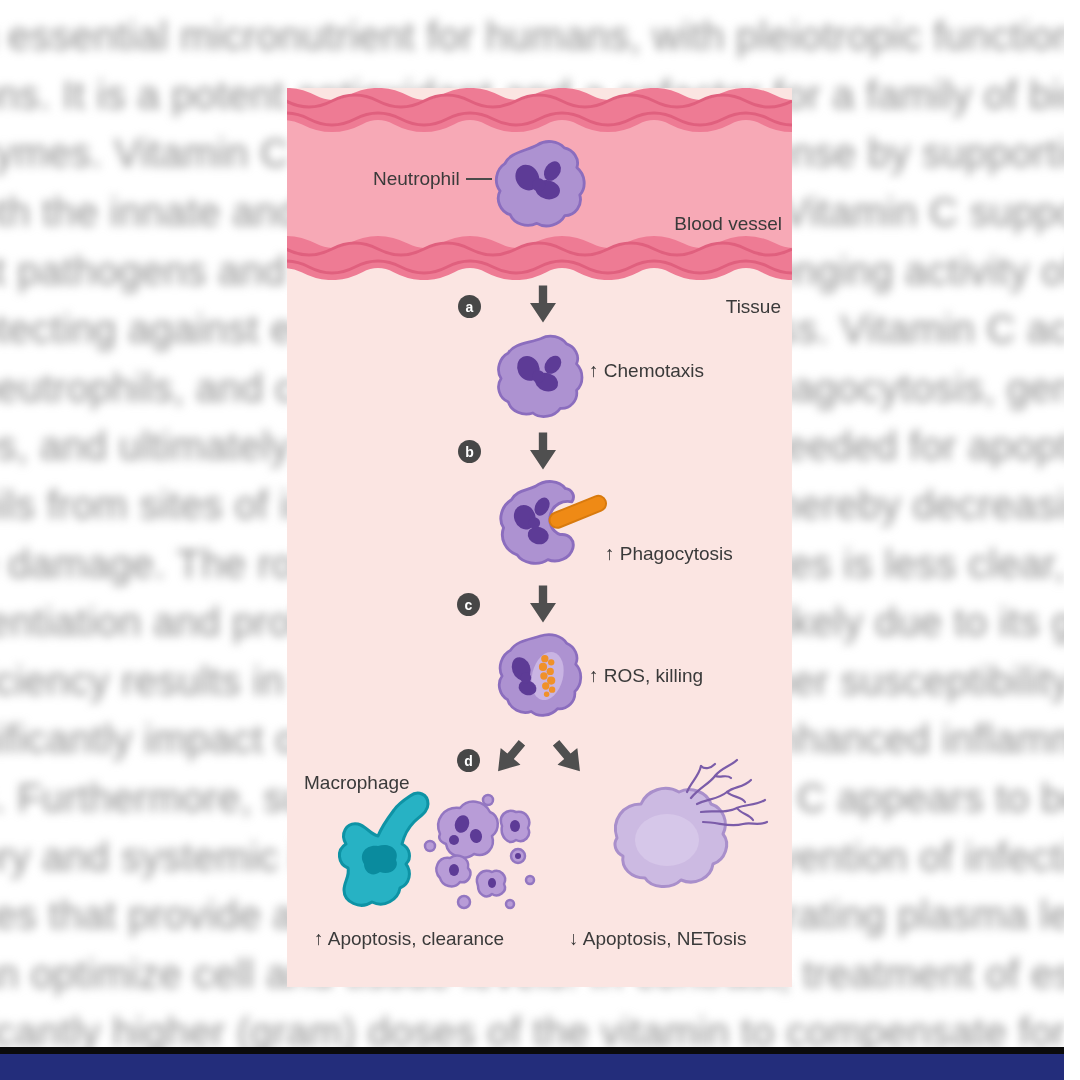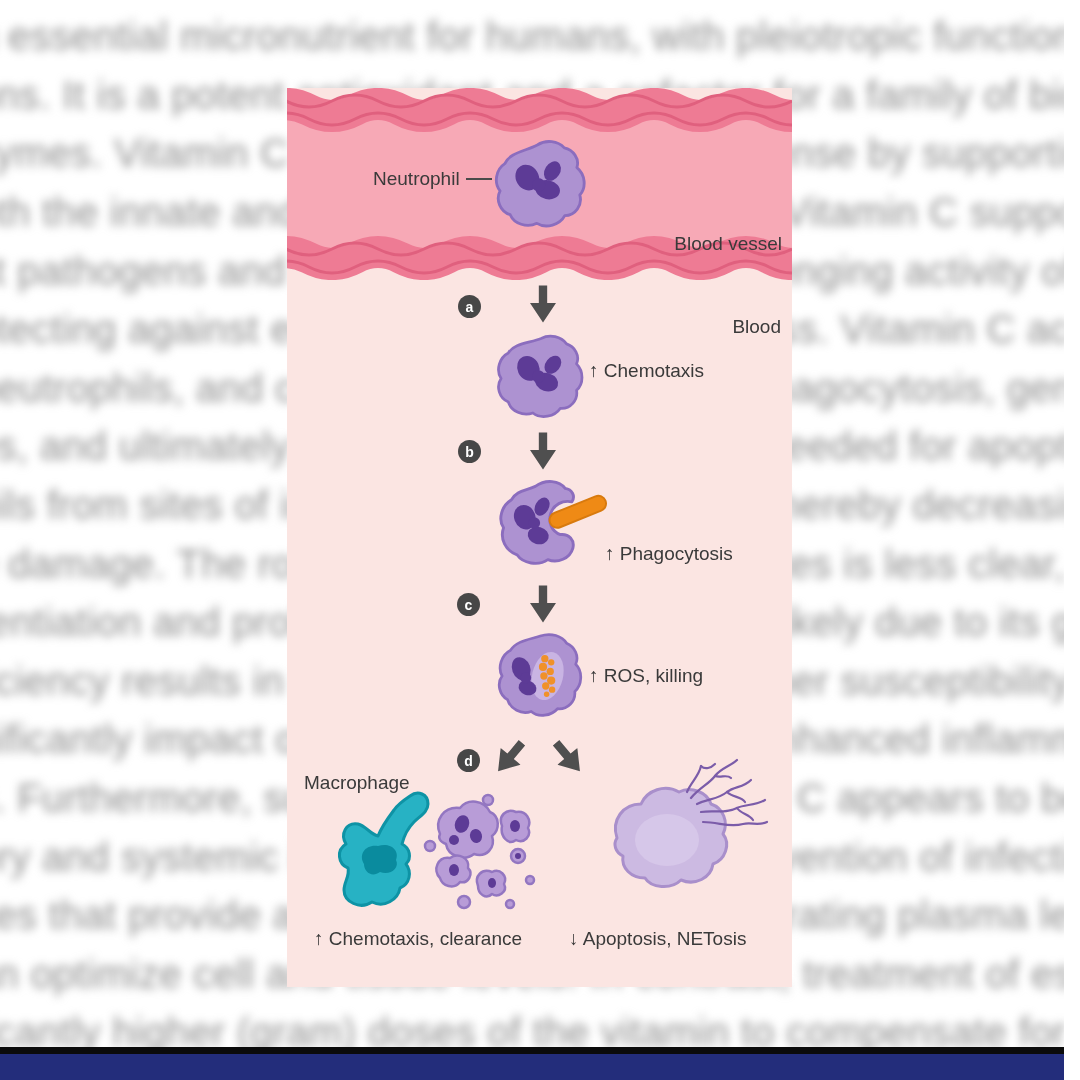--- a/index.html
+++ b/index.html
@@ -16,21 +16,21 @@
   
   .panel {
     position:absolute; left:287px; top:88px; width:505px; height:899px;
     background:#fbe5e2;
   }
   .panel svg { position:absolute; overflow:visible; }
   .vessel-svg { left:0; top:4; overflow:hidden !important; }
   .lbl {
     position:absolute; font-size:19px; color:#3a3a3a; white-space:nowrap;
   }
-  .lbl.right { text-align:right; white-space:normal;margin-top:20px; }
+  .lbl.right { text-align:right; white-space:normal; }
   .connector { position:absolute; height:2px; background:#4a4a4a; }
   .step-circle {
     position:absolute; width:23px; height:23px; border-radius:50%;
     background:#474747; color:#ffffff; display:flex; align-items:center;
     justify-content:center; font-size:14px; font-weight:bold;
   }
   .arrow { position:absolute; width:26px; height:38px; }
   .footer-black { position:absolute; left:0; top:1047px; width:1080px; height:7px; background:#0b0b0b; }
   .footer-navy  { position:absolute; left:0; top:1054px; width:1080px; height:26px; background:#232d7b; }
 </style>
@@ -163,21 +163,21 @@
       <use href="#wv" transform="translate(0,179)" stroke="#e0607e" stroke-width="3"></use>
     </svg>
 
     <div class="lbl" style="left:86px;top:80px;">Neutrophil</div>
     <div class="connector" style="left:179px;top:90px;width:26px;"></div>
     <svg class="cell-svg" width="105" height="95" style="left:203px;top:50px;transform:rotate(-6deg)">
         <use href="#neutrophil"></use>
       </svg>
 
     <div class="lbl right" style="left:330px;top:125px;width:165px;">Blood vessel</div>
-    <div class="lbl right" style="left:330px;top:208px;width:164px;">Blood</div>
+    <div class="lbl right" style="left:330px;top:208px;width:164px;">Tissue</div>
 
     <div class="step-circle" style="left:171px;top:207px;">
       <span>a</span>
     </div>
     <svg class="arrow" style="left:243px;top:197px;">
         <use href="#arrow-down"></use>
       </svg>
     <svg class="cell-svg" width="100" height="95" style="left:205px;top:242px;">
         <use href="#neutrophil"></use>
       </svg>
@@ -215,21 +215,21 @@
         <use href="#arrow-down"></use>
       </svg>
 
     <div class="lbl" style="left:17px;top:684px;">Macrophage</div>
     <svg class="cell-svg" width="115" height="130" style="left:41px;top:700px;">
         <use href="#macrophage"></use>
       </svg>
     <svg class="cell-svg" width="120" height="130" style="left:131px;top:698px;">
         <use href="#apoptotic-cluster"></use>
       </svg>
-    <div class="lbl" style="left:27px;top:840px;">↑ Chemotaxis, clearance</div>
+    <div class="lbl" style="left:27px;top:840px;">↑ Apoptosis, clearance</div>
 
     <svg class="cell-svg" width="190" height="145" style="left:292px;top:670px;">
         <use href="#netosis-cell"></use>
       </svg>
     <div class="lbl" style="left:282px;top:840px;">↓ Apoptosis, NETosis</div>
 
   </div>
 
   <div class="footer-black"></div>
   <div class="footer-navy"></div>

